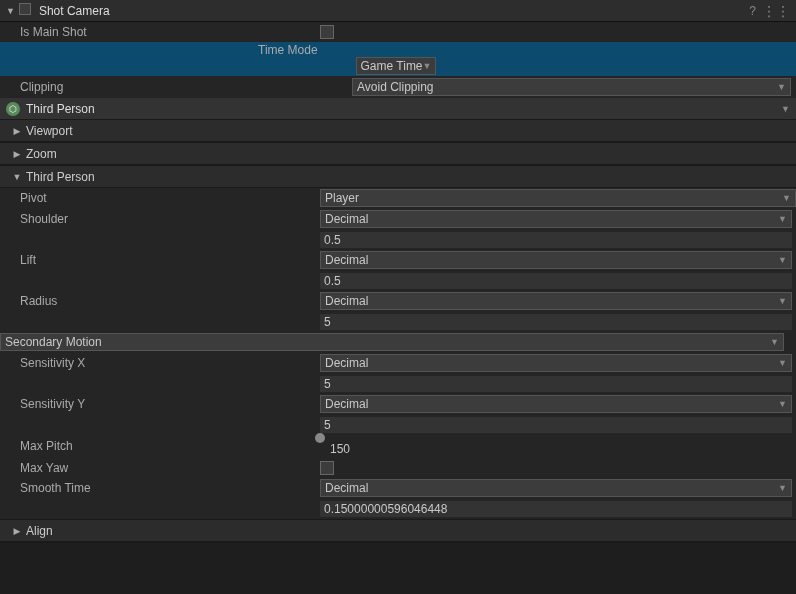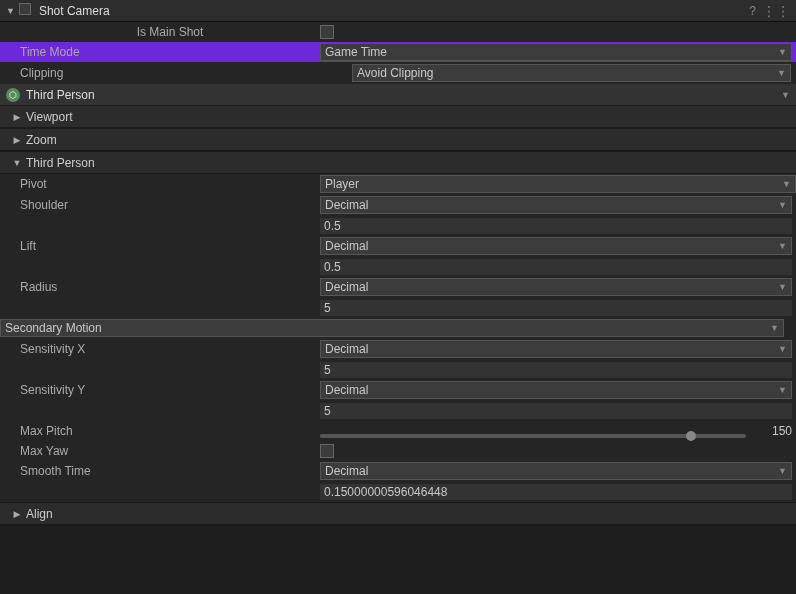--- a/index.html
+++ b/index.html
@@ -105,23 +105,24 @@
     .text-value {
       padding: 1px 4px;
       color: #c8c8c8;
       background: #333;
       width: 100%;
       font-size: 12px;
     }
 
     .slider-row {
       display: flex;
-      align-items: flex-end;
+      align-items: flex-start;
       width: 100%;
-      gap: 16px;
+      gap: 6px;
+      flex-direction: column;
     }
     .slider-track {
       flex: 1;
       height: 4px;
       background: #555;
       position: relative;
       border-radius: 2px;
     }
     .slider-fill {
       position: absolute;
@@ -184,28 +185,28 @@
     <span style="font-weight:500;color:#ddd;margin-left:4px;">Shot Camera</span>
   </div>
   <div class="panel-header-right">
     <span style="color:#888;font-size:12px;">?</span>
     <span style="color:#888;font-size:14px;">⋮⋮</span>
   </div>
 </div>
 
 <div class="panel-body">
 
-  <div class="property-row" style="background:#252525;text-align:center;">
+  <div class="property-row" style="background:#252525;">
     <div class="property-label">Is Main Shot</div>
     <div class="property-value">
       <span class="checkbox"></span>
     </div>
   </div>
 
-  <div class="property-row" style="background:#6d28d9;">
+  <div class="property-row" style="background:#0c4a6e;flex-direction:column;">
     <div class="property-label">Time Mode</div>
     <div class="property-value" style="padding-right:4px;">
       <div class="dropdown">
         <span>Game Time</span>
         <span class="arrow-icon">▼</span>
       </div>
     </div>
   </div>
 
   <div class="property-row" style="background:#252525;gap:32px;">

